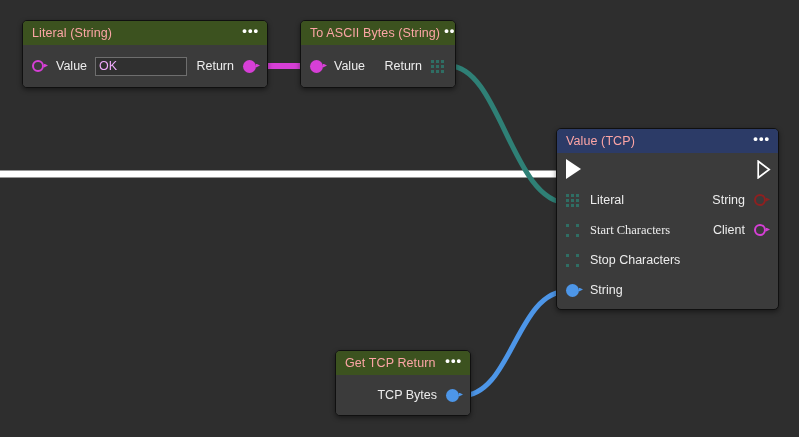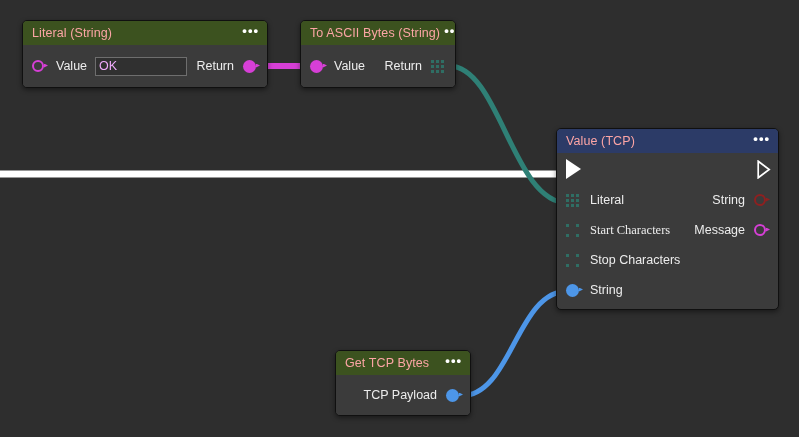--- a/index.html
+++ b/index.html
@@ -282,21 +282,21 @@
               <i></i>
               <i></i>
               <i></i>
               <i></i>
               <i></i>
               <i></i>
             </span>
         </span>
         <span class="row-label" style="margin-left:9px;font-family:Liberation Serif, serif;">Start Characters</span>
         <span class="spacer"></span>
-        <span class="row-label">Message</span>
+        <span class="row-label">Client</span>
         <span class="port" style="margin-left:9px;">
           <span class="port-ring magenta"></span>
             <span class="port-nub"></span>
         </span>
       </div>
 
       <div class="row">
         <span class="port">
           <span class="port-grid hollow">
               <i></i>
@@ -321,27 +321,27 @@
         </span>
         <span class="row-label" style="margin-left:9px;">String</span>
         <span class="spacer"></span>
       </div>
 
     </div>
   </div>
 
   <div class="node" style="left:335px; top:350px; width:136px; height:66px;">
     <div class="node-header green">
-      <span class="node-title">Get TCP Bytes</span>
+      <span class="node-title">Get TCP Return</span>
       <span class="dots" style="margin-left:6px;">•••</span>
     </div>
     <div class="node-body">
       <div class="row" style="height:40px;">
         <span class="spacer"></span>
-        <span class="row-label">TCP Payload</span>
+        <span class="row-label">TCP Bytes</span>
         <span class="port" style="margin-left:9px;">
           <span class="port-dot blue"></span>
             <span class="port-nub blue" style="left:13px;"></span>
         </span>
       </div>
     </div>
   </div>
 
 </div>
 

